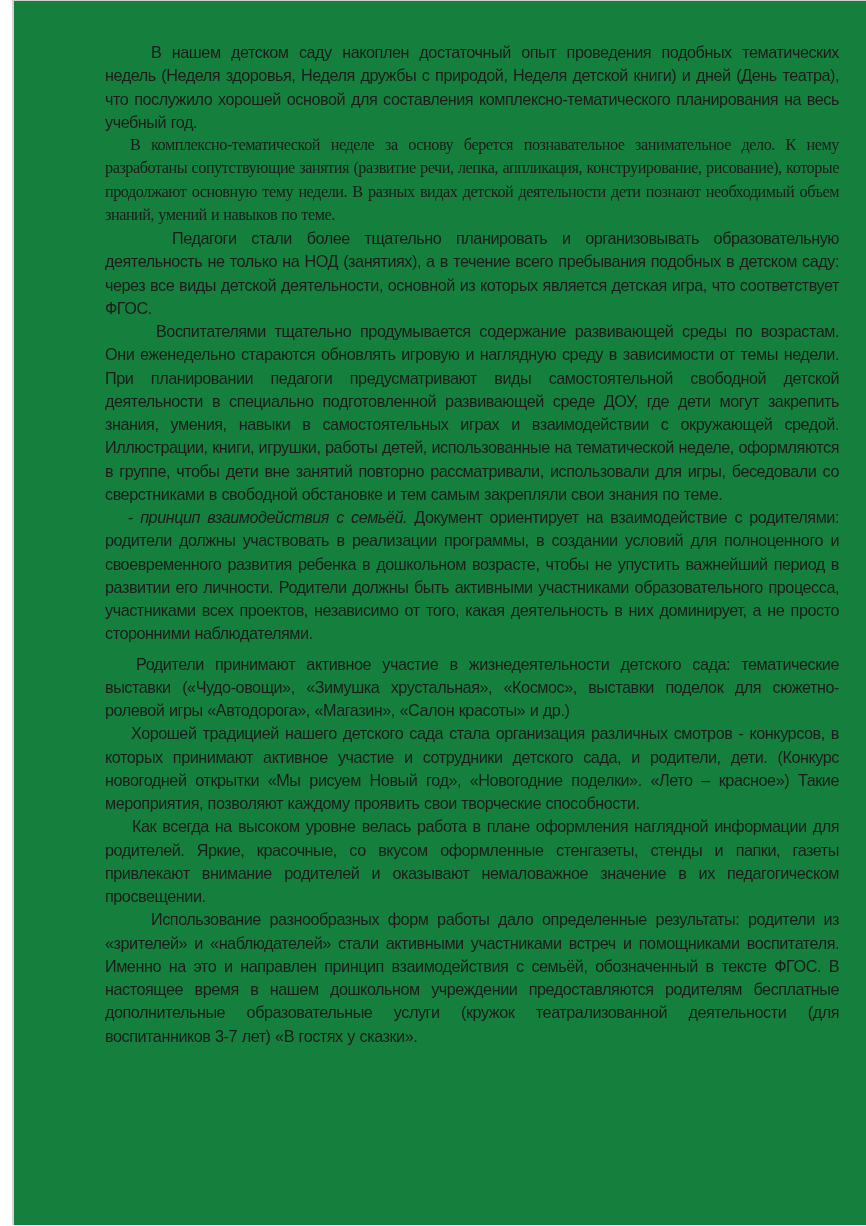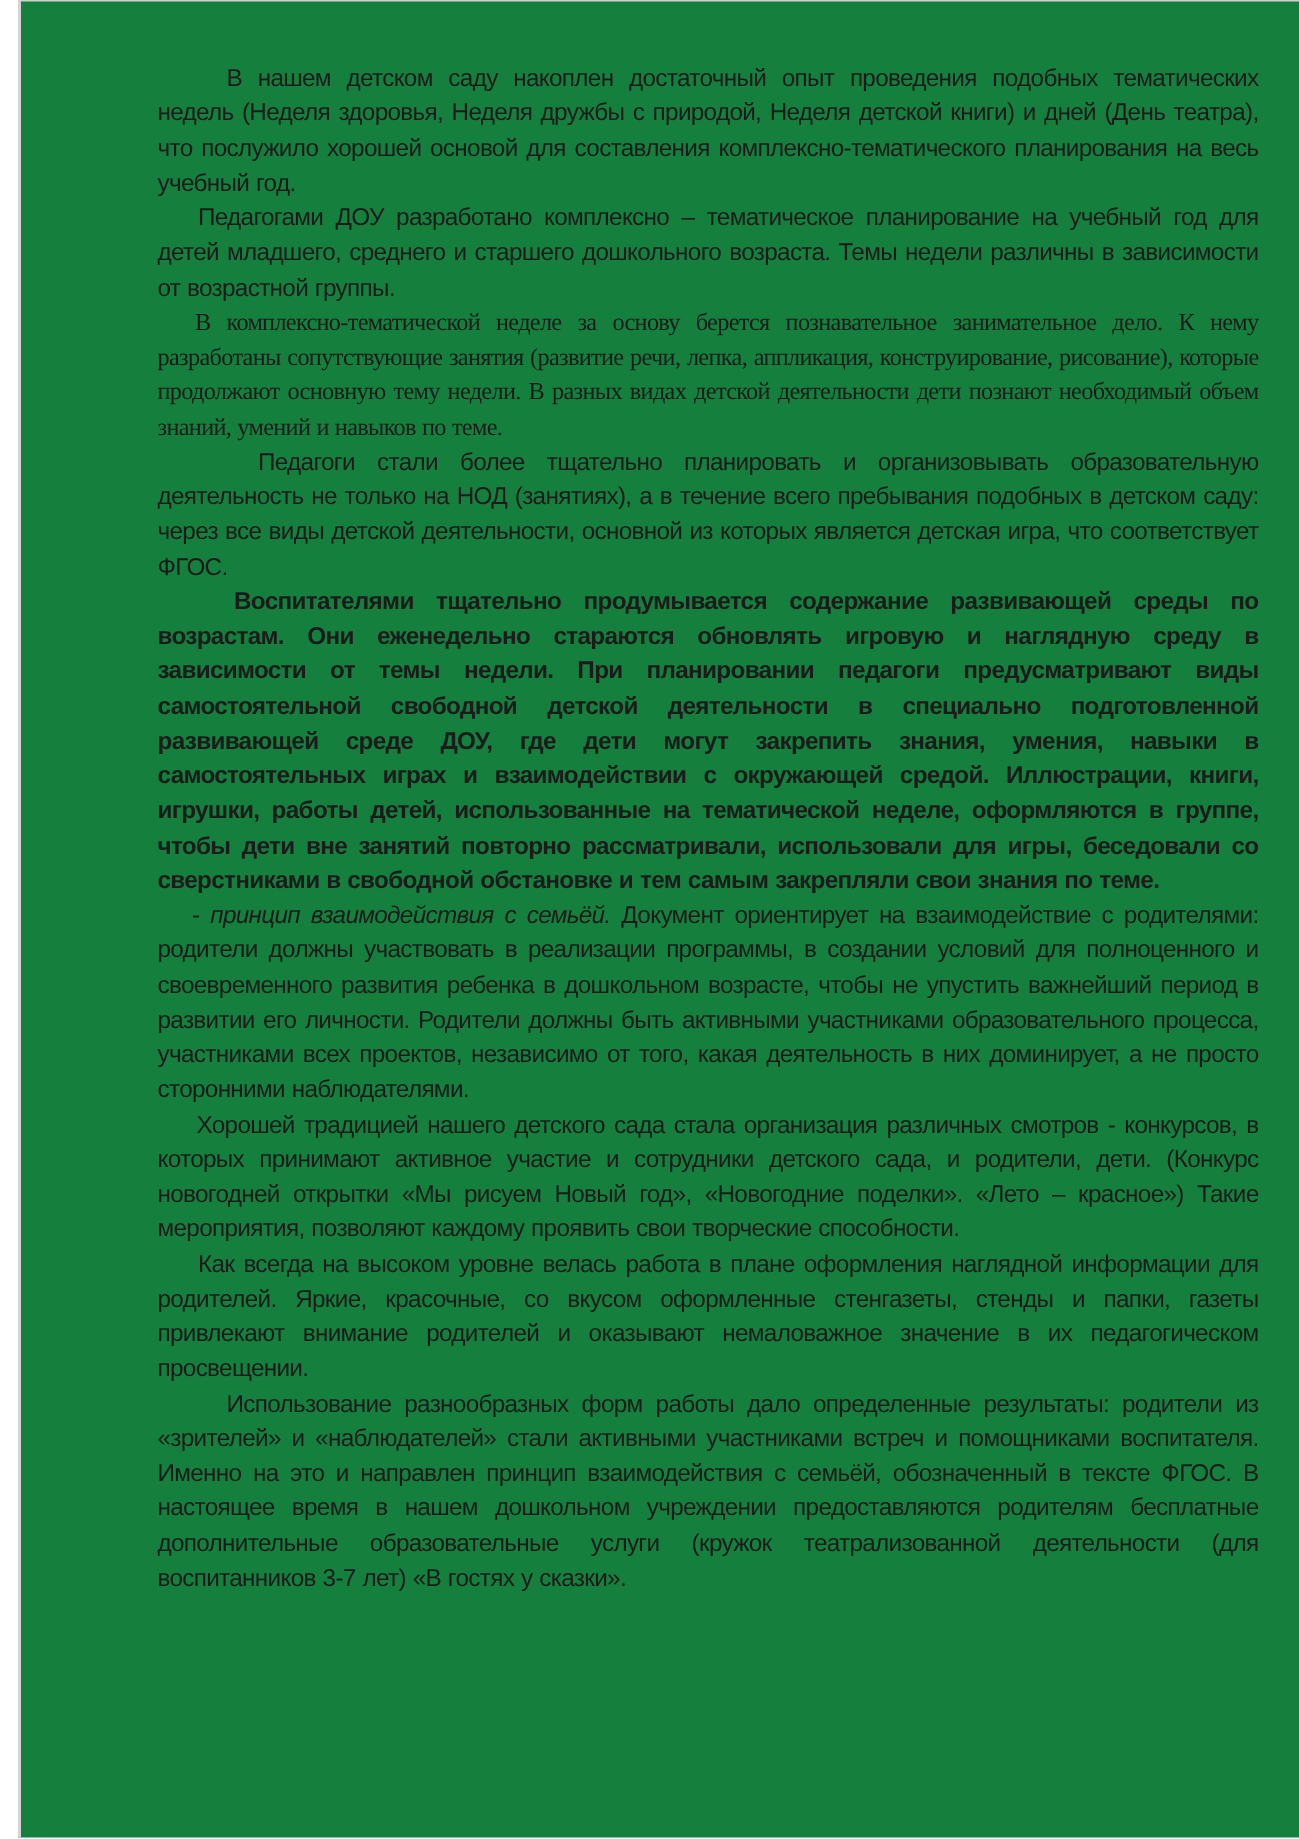--- a/index.html
+++ b/index.html
@@ -41,34 +41,34 @@
     text-align: justify;
     text-align-last: left;
     hyphens: none;
   }
   .para.gap-before { margin-top: 7px; }
   .para .em { font-style: italic; margin-top: 20px; }
   .ind-137 { text-indent: 46px; }
   .ind-118 { text-indent: 27px; }
   .ind-116 { text-indent: 25px; font-family: Liberation Serif, serif; }
   .ind-158 { text-indent: 67px; }
-  .ind-142 { text-indent: 51px; font-weight: bold; }
+  .ind-142 { text-indent: 51px; }
   .ind-114 { text-indent: 23px; }
   .ind-122 { text-indent: 31px; }
   .ind-117 { text-indent: 26px; }
   .ind-162 { text-indent: 71px; }
 </style>
 </head>
 <body>
 
 <div class="page">
   <div class="body-text">
     <p class="para ind-137">В нашем детском саду накоплен достаточный опыт проведения подобных тематических недель (Неделя здоровья, Неделя дружбы с природой, Неделя детской книги) и дней (День театра), что послужило хорошей основой для составления комплексно-тематического планирования на весь учебный год.</p>
-    <p class="para ind-118">Педагогами  ДОУ разработано комплексно – тематическое планирование на учебный год для детей младшего, среднего и старшего дошкольного  возраста. Темы недели  различны в зависимости от возрастной группы.</p>
     <p class="para ind-116">В комплексно-тематической неделе  за основу берется  познавательное занимательное дело. К нему  разработаны сопутствующие занятия (развитие речи,  лепка, аппликация, конструирование, рисование), которые продолжают основную тему недели. В разных видах детской деятельности дети познают необходимый объем знаний, умений и навыков по теме.</p>
     <p class="para ind-158">Педагоги  стали более тщательно планировать и организовывать образовательную деятельность не только на НОД (занятиях), а в течение всего пребывания подобных в детском саду: через все  виды  детской деятельности, основной из которых является детская игра, что соответствует ФГОС.</p>
     <p class="para ind-142">Воспитателями  тщательно продумывается содержание развивающей среды по возрастам. Они еженедельно стараются обновлять игровую и наглядную среду в зависимости от темы недели. При планировании педагоги  предусматривают  виды самостоятельной свободной детской деятельности в  специально подготовленной развивающей среде ДОУ, где дети могут закрепить знания, умения, навыки в самостоятельных играх и взаимодействии с окружающей средой. Иллюстрации, книги, игрушки,  работы детей, использованные на тематической неделе, оформляются  в группе, чтобы дети  вне занятий повторно рассматривали, использовали для игры, беседовали со сверстниками в свободной обстановке  и тем самым закрепляли свои знания по теме.</p>
     <p class="para ind-114"><span>- </span><span class="em">принцип взаимодействия с семьёй.</span><span> Документ ориентирует на взаимодействие с родителями: родители должны участвовать в реализации программы, в создании условий для полноценного и своевременного развития ребенка в дошкольном возрасте, чтобы не упустить важнейший период в развитии его личности. Родители  должны быть активными участниками  образовательного процесса, участниками всех проектов, независимо от того, какая деятельность в них доминирует, а не просто сторонними наблюдателями.</span></p>
+    <p class="para ind-122 gap-before">Родители принимают активное участие в жизнедеятельности  детского сада: тематические выставки («Чудо-овощи», «Зимушка хрустальная», «Космос», выставки поделок для сюжетно-ролевой игры «Автодорога», «Магазин», «Салон красоты» и др.)</p>
     <p class="para ind-117">Хорошей традицией нашего детского сада стала организация различных смотров - конкурсов, в которых принимают активное участие и сотрудники детского сада, и родители, дети. (Конкурс новогодней открытки «Мы рисуем Новый год», «Новогодние поделки». «Лето – красное») Такие мероприятия,  позволяют каждому проявить свои творческие способности.</p>
     <p class="para ind-118">Как всегда на высоком уровне велась работа в плане оформления наглядной информации для родителей. Яркие, красочные, со вкусом оформленные стенгазеты, стенды и папки, газеты привлекают внимание родителей и оказывают немаловажное значение в их педагогическом просвещении.</p>
     <p class="para ind-137">Использование разнообразных форм работы дало определенные результаты: родители из «зрителей» и «наблюдателей» стали активными участниками встреч и помощниками воспитателя. Именно на это и направлен принцип взаимодействия с семьёй, обозначенный в тексте ФГОС. В настоящее время в нашем дошкольном учреждении предоставляются родителям бесплатные дополнительные образовательные услуги (кружок театрализованной деятельности (для воспитанников 3-7 лет) «В гостях у сказки».</p>
   </div>
 </div>
 
 </body></html>

